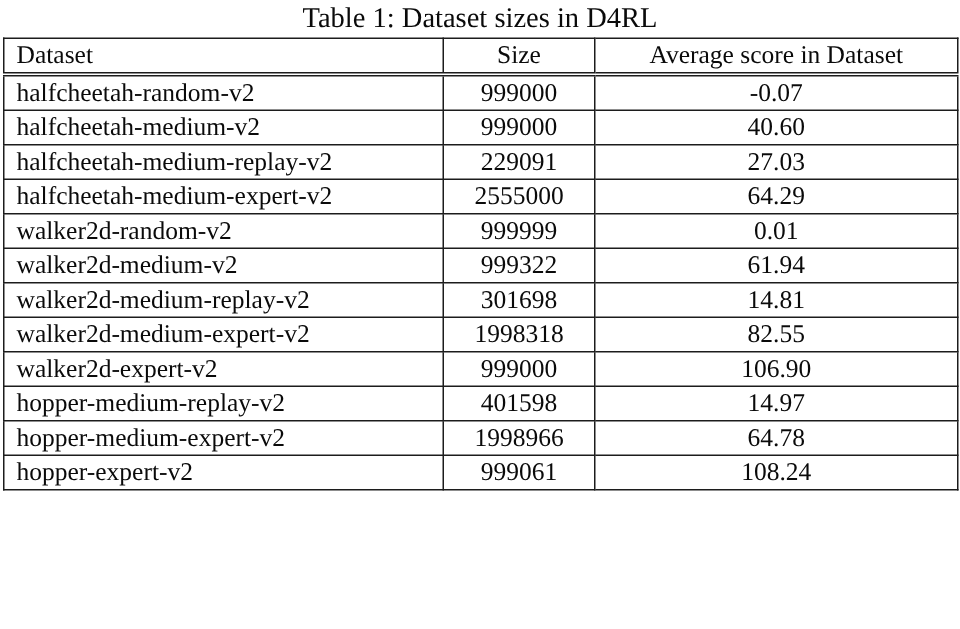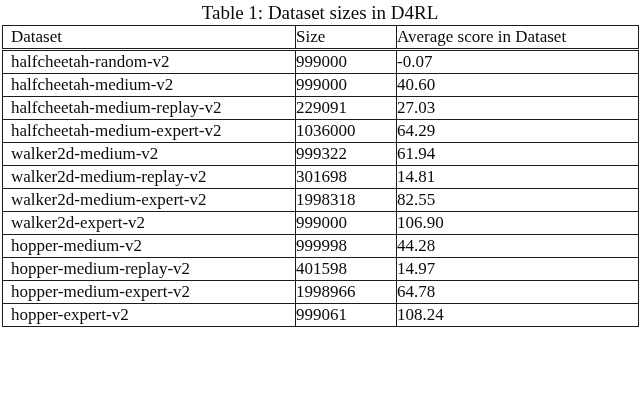--- a/index.html
+++ b/index.html
@@ -51,21 +51,21 @@
     height: 23px;
     padding: 0;
     line-height: 22px;
     white-space: nowrap;
     overflow: hidden;
   }
   thead th {
     border-bottom: 3px double var(--border-color);
   }
   .cell-left   { text-align: left; padding-left: 8px; }
-  .cell-center { text-align: left; }
+  .cell-center { text-align: center; }
 </style>
 </head>
 <body>
 
 <div class="page">
 
   <div class="caption">Table 1: Dataset sizes in D4RL</div>
 
   <table class="dataset-table">
     <colgroup>
@@ -91,22 +91,27 @@
           <td class="cell-center">999000</td>
           <td class="cell-center">40.60</td>
         </tr>
         <tr>
           <td class="cell-left">halfcheetah-medium-replay-v2</td>
           <td class="cell-center">229091</td>
           <td class="cell-center">27.03</td>
         </tr>
         <tr>
           <td class="cell-left">halfcheetah-medium-expert-v2</td>
-          <td class="cell-center">1036000</td>
+          <td class="cell-center">2555000</td>
           <td class="cell-center">64.29</td>
+        </tr>
+        <tr>
+          <td class="cell-left">walker2d-random-v2</td>
+          <td class="cell-center">999999</td>
+          <td class="cell-center">0.01</td>
         </tr>
         <tr>
           <td class="cell-left">walker2d-medium-v2</td>
           <td class="cell-center">999322</td>
           <td class="cell-center">61.94</td>
         </tr>
         <tr>
           <td class="cell-left">walker2d-medium-replay-v2</td>
           <td class="cell-center">301698</td>
           <td class="cell-center">14.81</td>
@@ -115,25 +120,20 @@
           <td class="cell-left">walker2d-medium-expert-v2</td>
           <td class="cell-center">1998318</td>
           <td class="cell-center">82.55</td>
         </tr>
         <tr>
           <td class="cell-left">walker2d-expert-v2</td>
           <td class="cell-center">999000</td>
           <td class="cell-center">106.90</td>
         </tr>
         <tr>
-          <td class="cell-left">hopper-medium-v2</td>
-          <td class="cell-center">999998</td>
-          <td class="cell-center">44.28</td>
-        </tr>
-        <tr>
           <td class="cell-left">hopper-medium-replay-v2</td>
           <td class="cell-center">401598</td>
           <td class="cell-center">14.97</td>
         </tr>
         <tr>
           <td class="cell-left">hopper-medium-expert-v2</td>
           <td class="cell-center">1998966</td>
           <td class="cell-center">64.78</td>
         </tr>
         <tr>

